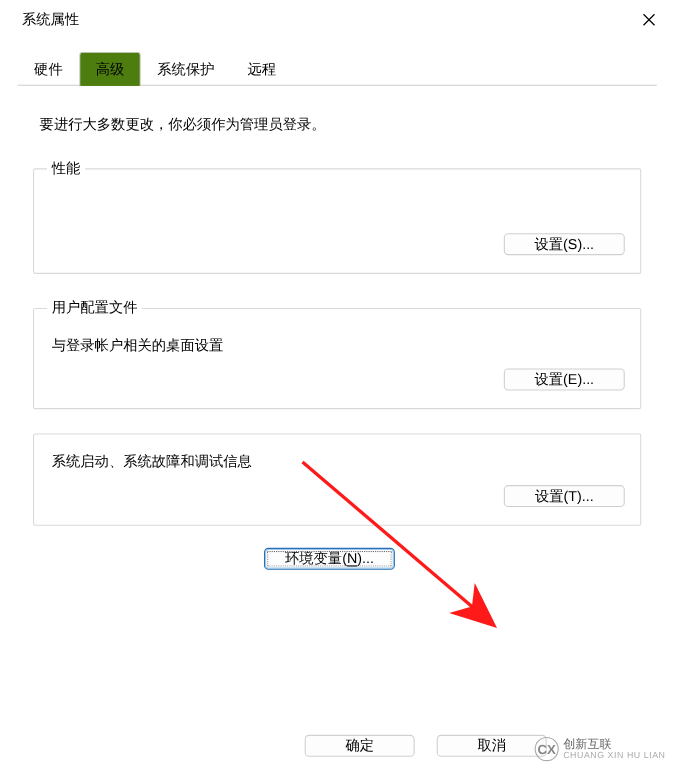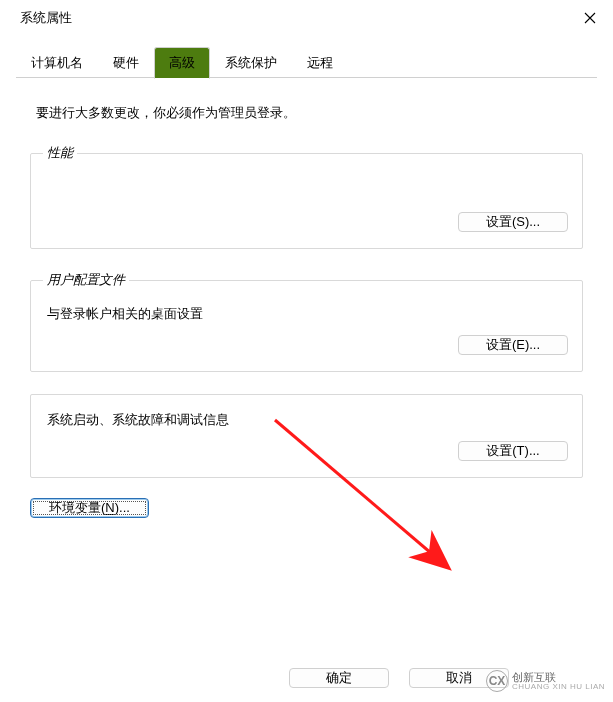--- a/index.html
+++ b/index.html
@@ -15,31 +15,31 @@
   .tabs { display: flex; position: relative; }
   .tab { padding: 6px 14px 6px 14px; font-size: 13px; color: #000; border: 1px solid transparent; position: relative; top: 1px; cursor: default; }
   .tab.active { border: 1px solid #d0d0d0; border-bottom: 1px solid #fff; background: #4d7c0f; border-radius: 3px 3px 0 0; }
   .tabline { border-top: 1px solid #d0d0d0; margin-top: -1px; }
 
   .panel { border: 0; padding: 20px 14px 10px 14px; font-size: 13px; color: #000; }
 
   .note { margin: 6px 0 22px 6px; }
 
   fieldset.group { border: 1px solid #d9d9d9; border-radius: 2px; margin: 0 0 22px 0; padding: 12px 14px 16px 14px; position: relative; }
-  fieldset.group legend { font-size: 13px; padding: 0 4px; margin-left: -2px; font-style: italic; }
+  fieldset.group legend { font-size: 13px; padding: 0 4px; margin-left: -2px; }
   .desc { margin: 4px 0 0 2px; }
   .btnrow { display: flex; justify-content: flex-end; margin-top: 38px; }
   .btnrow.short { margin-top: 12px; }
 
   button.winbtn { min-width: 110px; height: 20px; background: #fdfdfd; border: 1px solid #d0d0d0; border-radius: 4px; font-size: 13px; padding: 0 18px; cursor: default; }
   button.winbtn.focus { outline: 1px dotted #555; outline-offset: -4px; border: 1px solid #2a6fb5; box-shadow: 0 0 0 1px #9ecbed inset; }
 
-  .envrow { display: flex; justify-content: flex-start; padding: 0 14px 0 0; margin-top: -2px; }
+  .envrow { display: flex; justify-content: center; padding: 0 14px 0 0; margin-top: -2px; }
 
-  .dlg-buttons { position: absolute; bottom: 14px; right: 104px; display: flex; gap: 20px; }
+  .dlg-buttons { position: absolute; bottom: 14px; right: 116px; display: flex; gap: 20px; }
   .dlg-buttons button { min-width: 100px; }
 
   .watermark { position: absolute; right: 8px; bottom: 10px; display: flex; align-items: center; gap: 4px; color: #777; font-size: 11px; }
   .watermark .logo { width: 22px; height: 22px; border: 1px solid #aaa; border-radius: 11px; display:flex; align-items:center; justify-content:center; font-weight:bold; font-size:12px; color:#888;}
   .watermark .t { line-height: 1; }
   .watermark .t .cn { font-size: 11px; color:#666; }
   .watermark .t .py { font-size: 8px; letter-spacing: 0.5px; color:#aaa; }
 
   .arrow { position: absolute; pointer-events: none; }
 
@@ -52,21 +52,20 @@
   <div class="title">系统属性</div>
   <div class="close">
     <svg viewBox="0 0 12 12">
         <path d="M1 1 L11 11 M11 1 L1 11" stroke="#000" stroke-width="1.1" fill="none"></path>
       </svg>
   </div>
 </div>
 
 <div class="content">
   <div class="tabs">
-    <div class="tab">计算机名</div>
     <div class="tab">硬件</div>
     <div class="tab active">高级</div>
     <div class="tab">系统保护</div>
     <div class="tab">远程</div>
   </div>
   <div class="tabline"></div>
 
   <div class="panel">
     <div class="note">要进行大多数更改，你必须作为管理员登录。</div>
 

